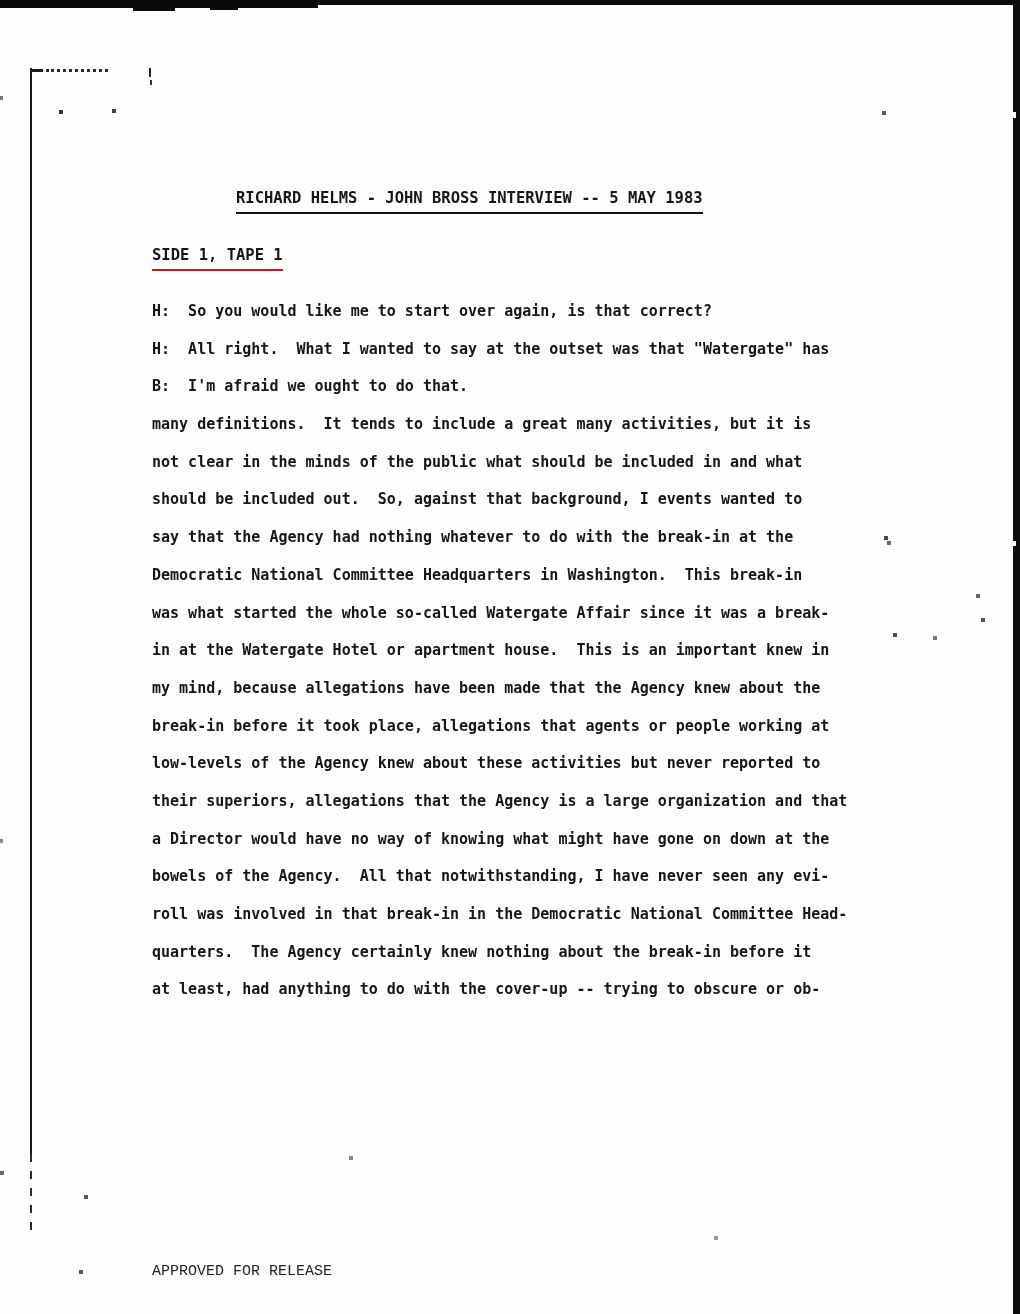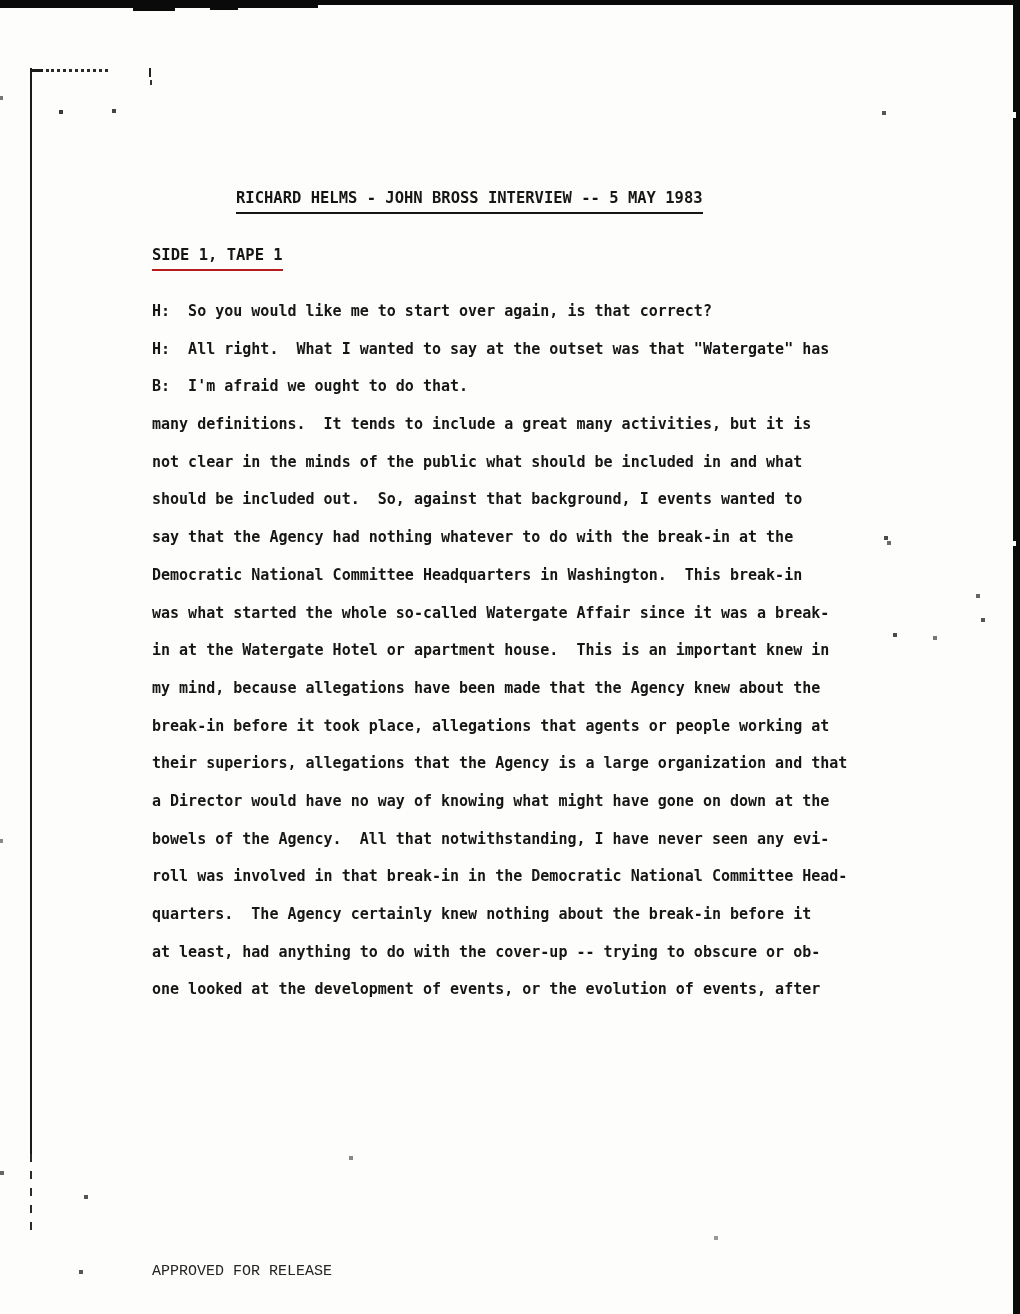--- a/index.html
+++ b/index.html
@@ -127,27 +127,27 @@
     <div class="line">B:  I'm afraid we ought to do that.</div>
     <div class="line">many definitions.  It tends to include a great many activities, but it is</div>
     <div class="line">not clear in the minds of the public what should be included in and what</div>
     <div class="line">should be included out.  So, against that background, I events wanted to</div>
     <div class="line">say that the Agency had nothing whatever to do with the break-in at the</div>
     <div class="line">Democratic National Committee Headquarters in Washington.  This break-in</div>
     <div class="line">was what started the whole so-called Watergate Affair since it was a break-</div>
     <div class="line">in at the Watergate Hotel or apartment house.  This is an important knew in</div>
     <div class="line">my mind, because allegations have been made that the Agency knew about the</div>
     <div class="line">break-in before it took place, allegations that agents or people working at</div>
+    <div class="line">low-levels of the Agency knew about these activities but never reported to</div>
     <div class="line">their superiors, allegations that the Agency is a large organization and that</div>
     <div class="line">a Director would have no way of knowing what might have gone on down at the</div>
     <div class="line">bowels of the Agency.  All that notwithstanding, I have never seen any evi-</div>
     <div class="line">roll was involved in that break-in in the Democratic National Committee Head-</div>
     <div class="line">quarters.  The Agency certainly knew nothing about the break-in before it</div>
     <div class="line">at least, had anything to do with the cover-up -- trying to obscure or ob-</div>
-    <div class="line">one looked at the development of events, or the evolution of events, after</div>
   </div>
 
   <div class="release-stamp">
     <div>APPROVED FOR RELEASE</div>
     
   </div>
 
 </div>
 
 </body></html>

